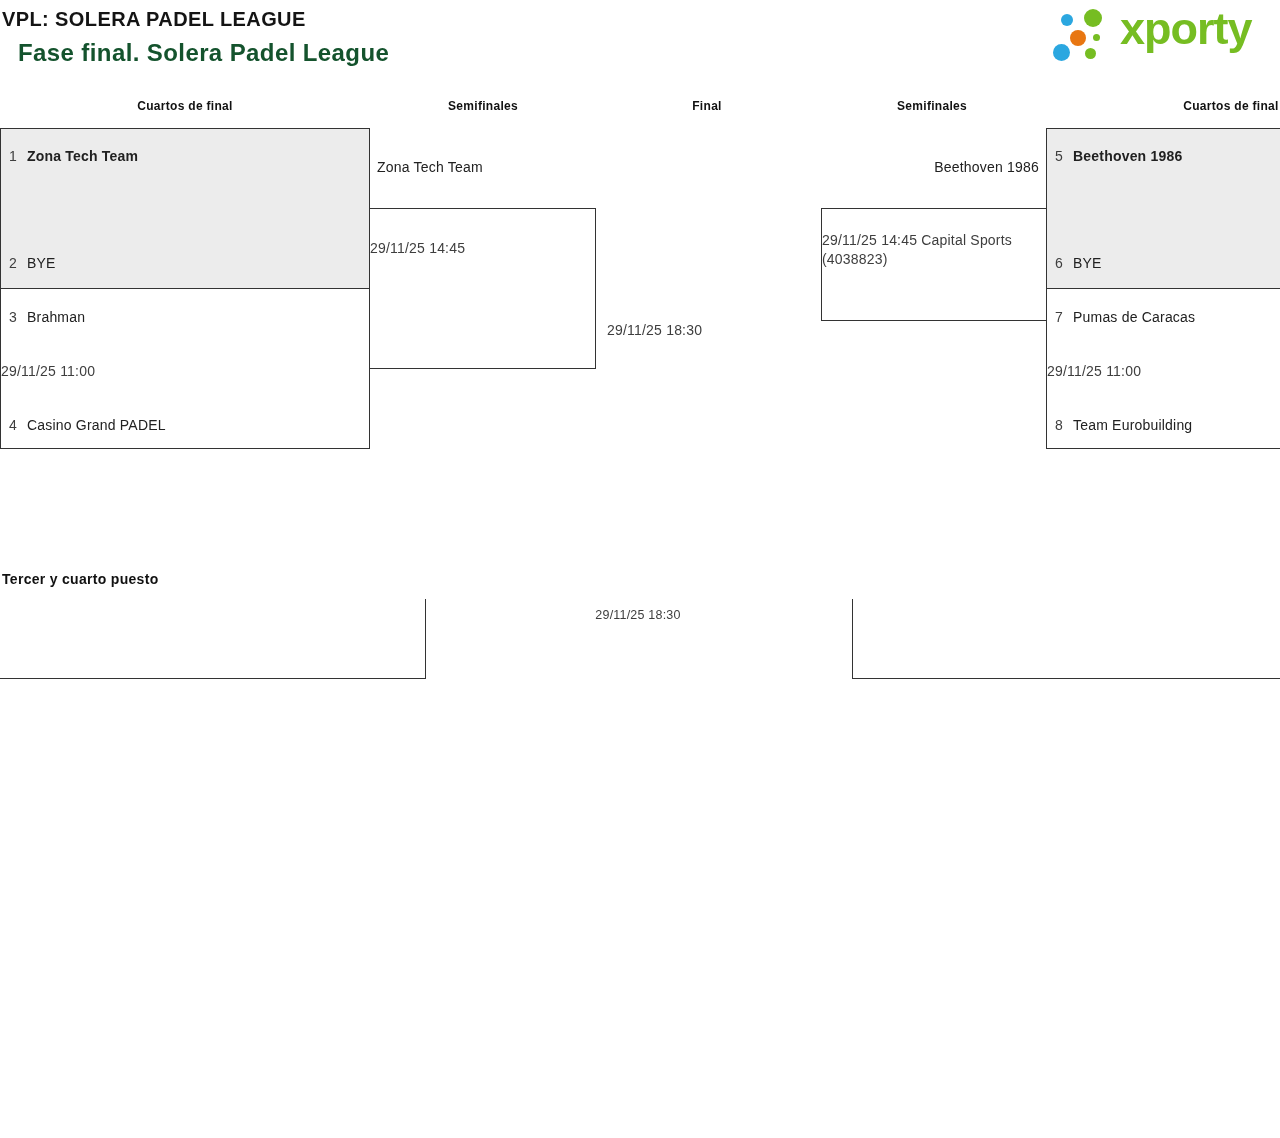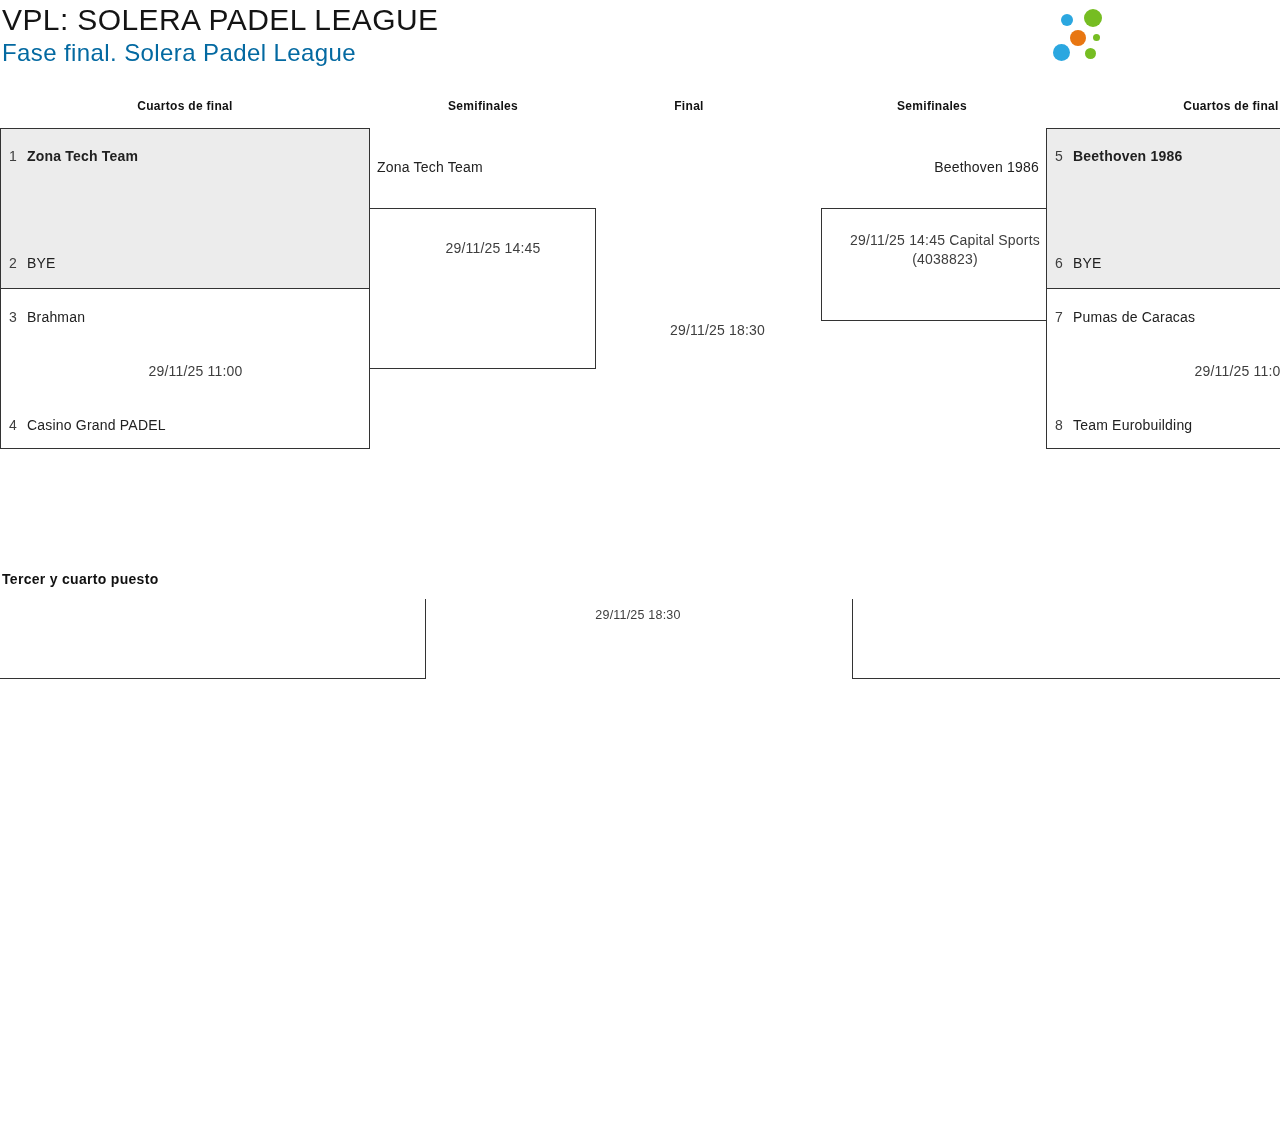--- a/index.html
+++ b/index.html
@@ -9,27 +9,27 @@
     position:relative;
     overflow:hidden;
     font-family:"Liberation Sans", sans-serif;
     color:#212121;
   }
   .abs { position:absolute; }
 
   
   .page-title {
     left:2px; top:3px;
-    font-size:30px; font-weight:400; letter-spacing:0.4px;
+    font-size:20px; font-weight:700; letter-spacing:0.4px;
     line-height:33px; color:#141414;
   }
   .page-subtitle {
-    left:2px; top:36px;
-    font-size:24px; font-weight:400; letter-spacing:0.4px;
-    line-height:33px; color:#0369a1;
+    left:18px; top:36px;
+    font-size:24px; font-weight:700; letter-spacing:0.4px;
+    line-height:33px; color:#14532d;
   }
 
   
   .logo { left:1048px; top:5px; width:230px; height:72px; }
   .dot { position:absolute; border-radius:50%; }
   .dot-blue   { background:#2BA7E0; }
   .dot-green  { background:#76BD22; }
   .dot-orange { background:#E87611; }
   .logo-word {
     position:absolute; left:72px; top:-6px;
@@ -59,23 +59,22 @@
   }
   .seed {
     width:18px; margin-left:8px;
     color:#3e3e3e; flex:0 0 auto;
   }
   .tname { color:#212121; }
   .tname.adv { font-weight:600; }
 
   .match-date {
     position:absolute; left:0; right:0;
-    text-align:center;
     font-size:14px; letter-spacing:0.2px;
-    line-height:21px; color:#3e3e3e;padding-left:21px;
+    line-height:21px; color:#3e3e3e;
   }
   .match-date.two-line { line-height:19px; }
 
   .winner-label {
     font-size:14px; letter-spacing:0.2px;
     line-height:21px; color:#212121;
   }
 
   
   .third-title {
@@ -106,25 +105,26 @@
 <div class="abs page-title">VPL: SOLERA PADEL LEAGUE</div>
 <div class="abs page-subtitle">Fase final. Solera Padel League</div>
 
 <div class="abs logo">
   <span class="dot dot-blue" style="left:13px; top:9px;  width:12px; height:12px;"></span>
   <span class="dot dot-green" style="left:36px; top:4px;  width:18px; height:18px;"></span>
   <span class="dot dot-orange" style="left:22px; top:25px; width:16px; height:16px;"></span>
   <span class="dot dot-green" style="left:45px; top:29px; width:7px;  height:7px;"></span>
   <span class="dot dot-blue" style="left:5px;  top:39px; width:17px; height:17px;"></span>
   <span class="dot dot-green" style="left:37px; top:43px; width:11px; height:11px;"></span>
+  <span class="logo-word">xporty</span>
 </div>
 
 <div class="abs round-header" style="left:35px;">Cuartos de final</div>
 <div class="abs round-header" style="left:333px;">Semifinales</div>
-<div class="abs round-header" style="left:539px;">Final</div>
+<div class="abs round-header" style="left:557px;">Final</div>
 <div class="abs round-header" style="left:782px;">Semifinales</div>
 <div class="abs round-header" style="left:1081px;">Cuartos de final</div>
 
 <div class="abs match-box bye" style="left:0; top:128px; width:370px; height:161px;">
   <div class="trow" style="top:17px;">
     <span class="seed">1</span>
     <span class="tname adv">Zona Tech Team</span>
   </div>
   <div class="trow" style="top:124px;">
     <span class="seed">2</span>

